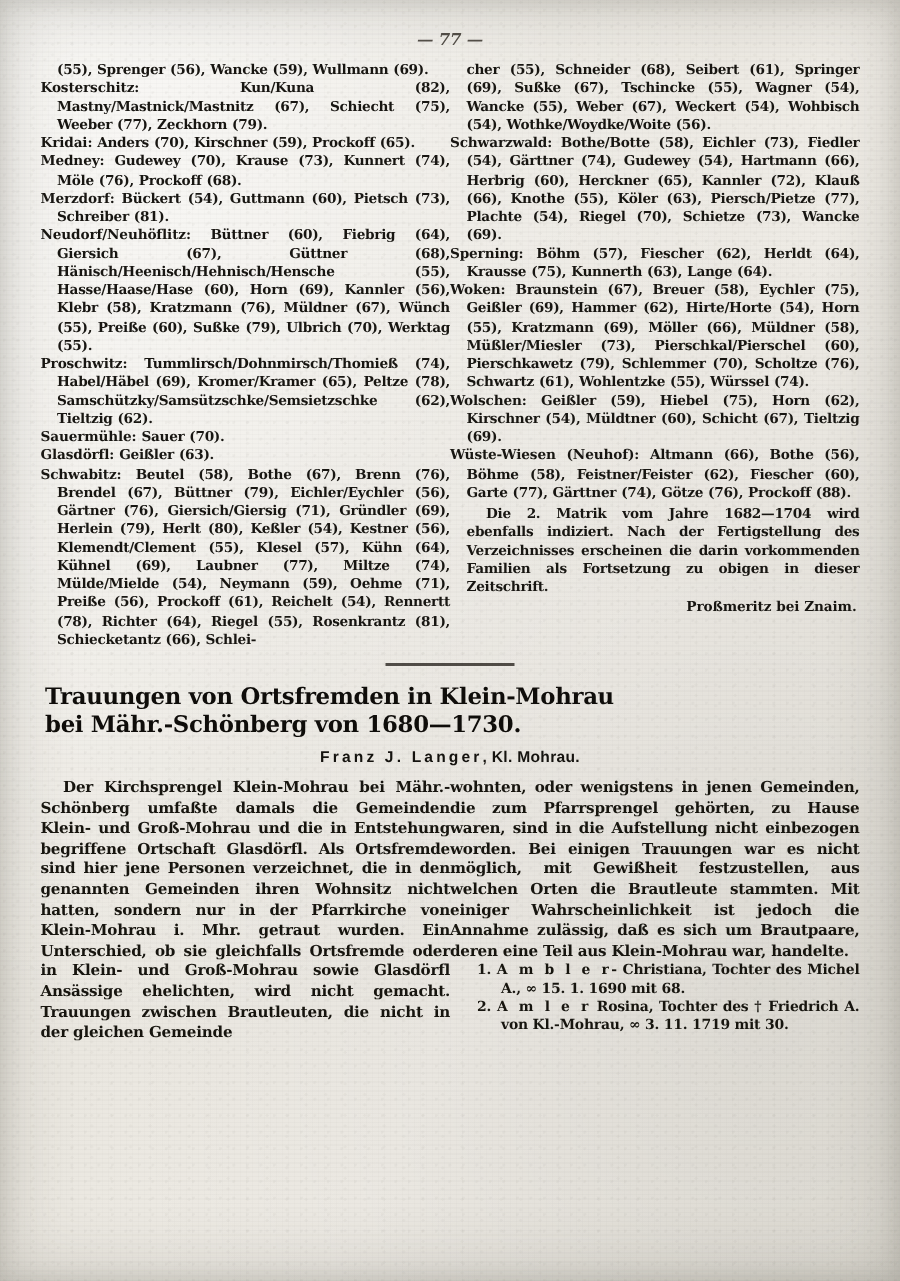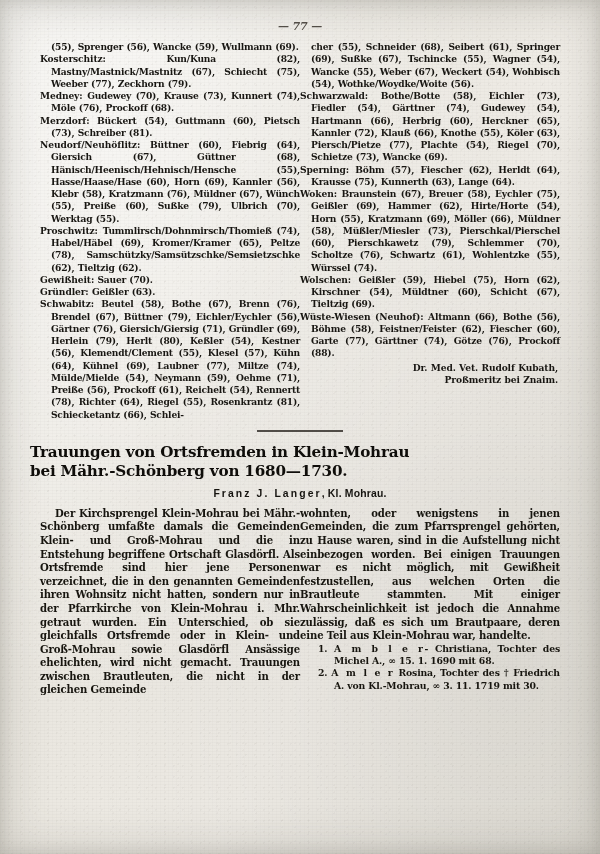--- a/index.html
+++ b/index.html
@@ -72,21 +72,21 @@
   .fraktur {
     font-family: "DejaVu Serif", serif;
     font-weight: 700;
     letter-spacing: -0.15px;
     -webkit-font-smoothing: none;
   }
 
   .cols {
     display: flex;
     gap: 0;
-    padding: 0 40px;
+    padding: 0 27px;
     box-sizing: border-box;
   }
   .col {
     width: 50%;
     box-sizing: border-box;
   }
 
   
   .idx {
     font-family: "DejaVu Serif", serif;
@@ -210,42 +210,43 @@
 <div id="content">
 
   <div class="folio fraktur">— 77 —</div>
 
   <div class="cols" style="margin-top:8px;">
 
     <div class="col">
       <div class="idx fraktur">
         <p class="cont"><span>(55), Sprenger (56), Wancke (59), Wullmann (69).</span></p>
         <p><span class="place">Kosterschitz:</span> <span>Kun/Kuna (82), Mastny/Mastnick/Mastnitz (67), Schiecht (75), Weeber (77), Zeckhorn (79).</span></p>
+        <p><span class="place">Kridai:</span> <span>Anders (70), Kirschner (59), Prockoff (65).</span></p>
         <p><span class="place">Medney:</span> <span>Gudewey (70), Krause (73), Kunnert (74), Möle (76), Prockoff (68).</span></p>
         <p><span class="place">Merzdorf:</span> <span>Bückert (54), Guttmann (60), Pietsch (73), Schreiber (81).</span></p>
         <p><span class="place">Neudorf/Neuhöflitz:</span> <span>Büttner (60), Fiebrig (64), Giersich (67), Güttner (68), Hänisch/Heenisch/Hehnisch/Hensche (55), Hasse/Haase/Hase (60), Horn (69), Kannler (56), Klebr (58), Kratzmann (76), Müldner (67), Wünch (55), Preiße (60), Sußke (79), Ulbrich (70), Werktag (55).</span></p>
         <p><span class="place">Proschwitz:</span> <span>Tummlirsch/Dohnmirsch/Thomieß (74), Habel/Häbel (69), Kromer/Kramer (65), Peltze (78), Samschützky/Samsützschke/Semsietzschke (62), Tieltzig (62).</span></p>
-        <p><span class="place">Gewißheit:</span> <span>Sauer (70).</span></p>
-        <p><span class="place">Gründler:</span> <span>Geißler (63).</span></p>
+        <p><span class="place">Sauermühle:</span> <span>Sauer (70).</span></p>
+        <p><span class="place">Glasdörfl:</span> <span>Geißler (63).</span></p>
         <p><span class="place">Schwabitz:</span> <span>Beutel (58), Bothe (67), Brenn (76), Brendel (67), Büttner (79), Eichler/Eychler (56), Gärtner (76), Giersich/Giersig (71), Gründler (69), Herlein (79), Herlt (80), Keßler (54), Kestner (56), Klemendt/Clement (55), Klesel (57), Kühn (64), Kühnel (69), Laubner (77), Miltze (74), Mülde/Mielde (54), Neymann (59), Oehme (71), Preiße (56), Prockoff (61), Reichelt (54), Rennertt (78), Richter (64), Riegel (55), Rosenkrantz (81), Schiecketantz (66), Schlei-</span></p>
       </div>
     </div>
 
     <div class="col">
       <div class="idx fraktur">
         <p class="cont"><span>cher (55), Schneider (68), Seibert (61), Springer (69), Sußke (67), Tschincke (55), Wagner (54), Wancke (55), Weber (67), Weckert (54), Wohbisch (54), Wothke/Woydke/Woite (56).</span></p>
         <p><span class="place">Schwarzwald:</span> <span>Bothe/Botte (58), Eichler (73), Fiedler (54), Gärttner (74), Gudewey (54), Hartmann (66), Herbrig (60), Herckner (65), Kannler (72), Klauß (66), Knothe (55), Köler (63), Piersch/Pietze (77), Plachte (54), Riegel (70), Schietze (73), Wancke (69).</span></p>
         <p><span class="place">Sperning:</span> <span>Böhm (57), Fiescher (62), Herldt (64), Krausse (75), Kunnerth (63), Lange (64).</span></p>
         <p><span class="place">Woken:</span> <span>Braunstein (67), Breuer (58), Eychler (75), Geißler (69), Hammer (62), Hirte/Horte (54), Horn (55), Kratzmann (69), Möller (66), Müldner (58), Müßler/Miesler (73), Pierschkal/Pierschel (60), Pierschkawetz (79), Schlemmer (70), Scholtze (76), Schwartz (61), Wohlentzke (55), Würssel (74).</span></p>
         <p><span class="place">Wolschen:</span> <span>Geißler (59), Hiebel (75), Horn (62), Kirschner (54), Müldtner (60), Schicht (67), Tieltzig (69).</span></p>
         <p><span class="place">Wüste-Wiesen (Neuhof):</span> <span>Altmann (66), Bothe (56), Böhme (58), Feistner/Feister (62), Fiescher (60), Garte (77), Gärttner (74), Götze (76), Prockoff (88).</span></p>
 
         <div class="closing fraktur">
+          <p>Die 2. Matrik vom Jahre 1682—1704 wird ebenfalls indiziert. Nach der Fertigstellung des Verzeichnisses erscheinen die darin vorkommenden Familien als Fortsetzung zu obigen in dieser Zeitschrift.</p>
           <div class="sig">
-            <div>Dr. Med. Vet. Rudolf Kubath,</div>
             <div>Proßmeritz bei Znaim.</div>
           </div>
         </div>
       </div>
     </div>
 
   </div>
 
   <div class="rule-wrap">
     <div class="rule"></div>

